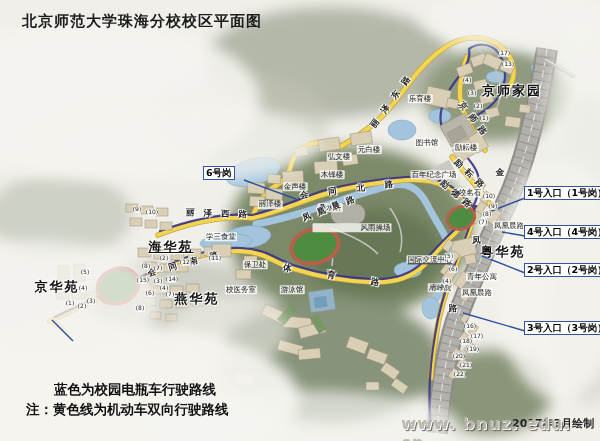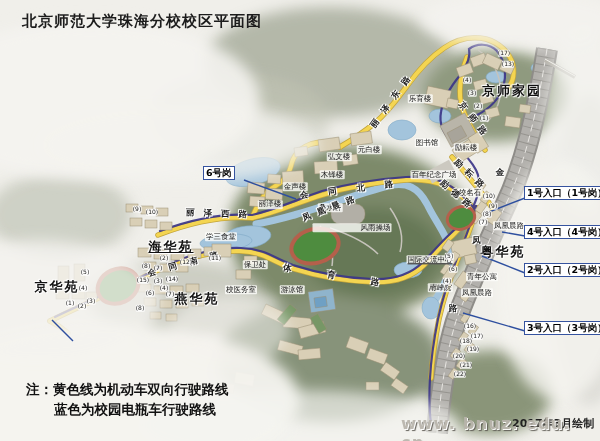--- a/index.html
+++ b/index.html
@@ -337,19 +337,19 @@
       <div class="num" style="left: 85px; top: 272px;">(5)</div>
       <div class="num" style="left: 83px; top: 288px;">(4)</div>
       <div class="num" style="left: 70px; top: 303px;">(1)</div>
       <div class="num" style="left: 82px; top: 306px;">(2)</div>
       <div class="num" style="left: 91px; top: 301px;">(3)</div>
     </div>
 
   <div id="title">北京师范大学珠海分校校区平面图</div>
 
   <div id="note">
+    <div class="note-row indent">蓝色为校园电瓶车行驶路线</div>
     <div class="note-row"><span>注：</span><span>黄色线为机动车双向行驶路线</span></div>
-    <div class="note-row indent">蓝色为校园电瓶车行驶路线</div>
   </div>
 
   <div id="drawn-date">2017年3月绘制</div>
   <div id="watermark">www. bnuz. edu. cn</div>
 </div>
 
 </body></html>

